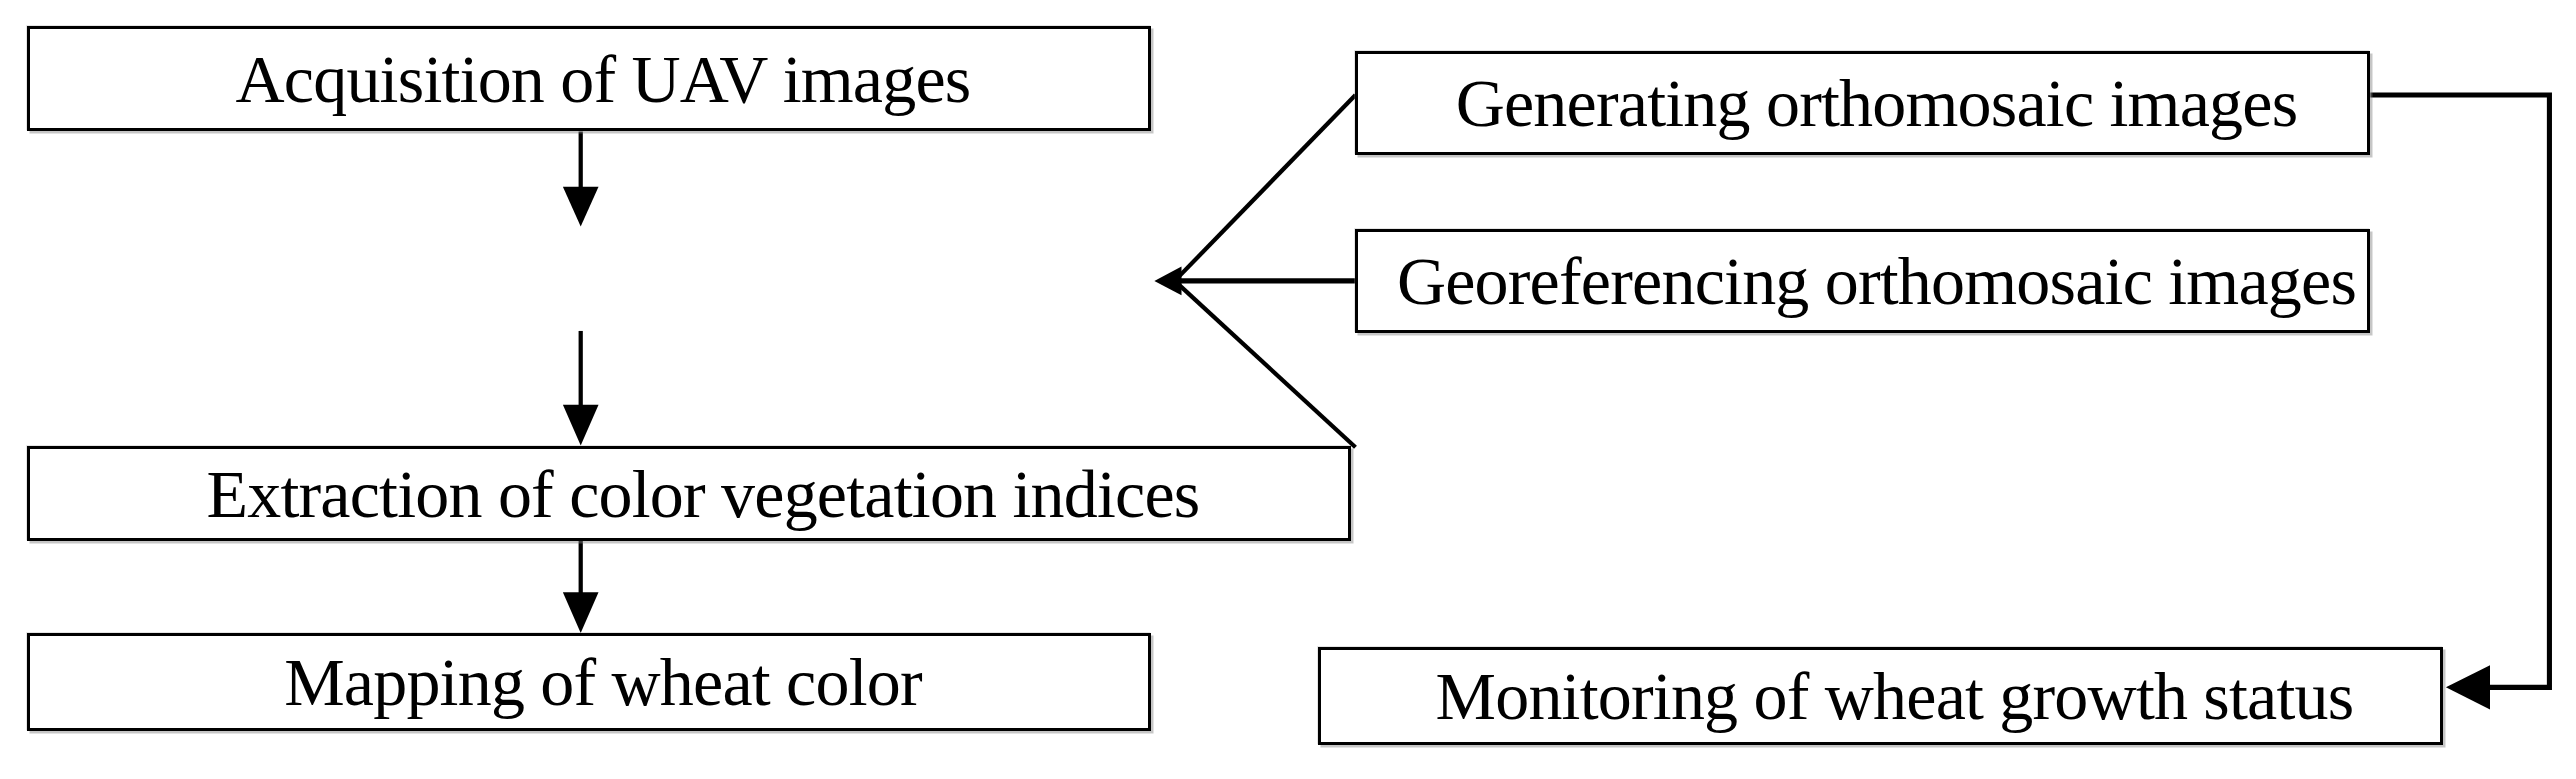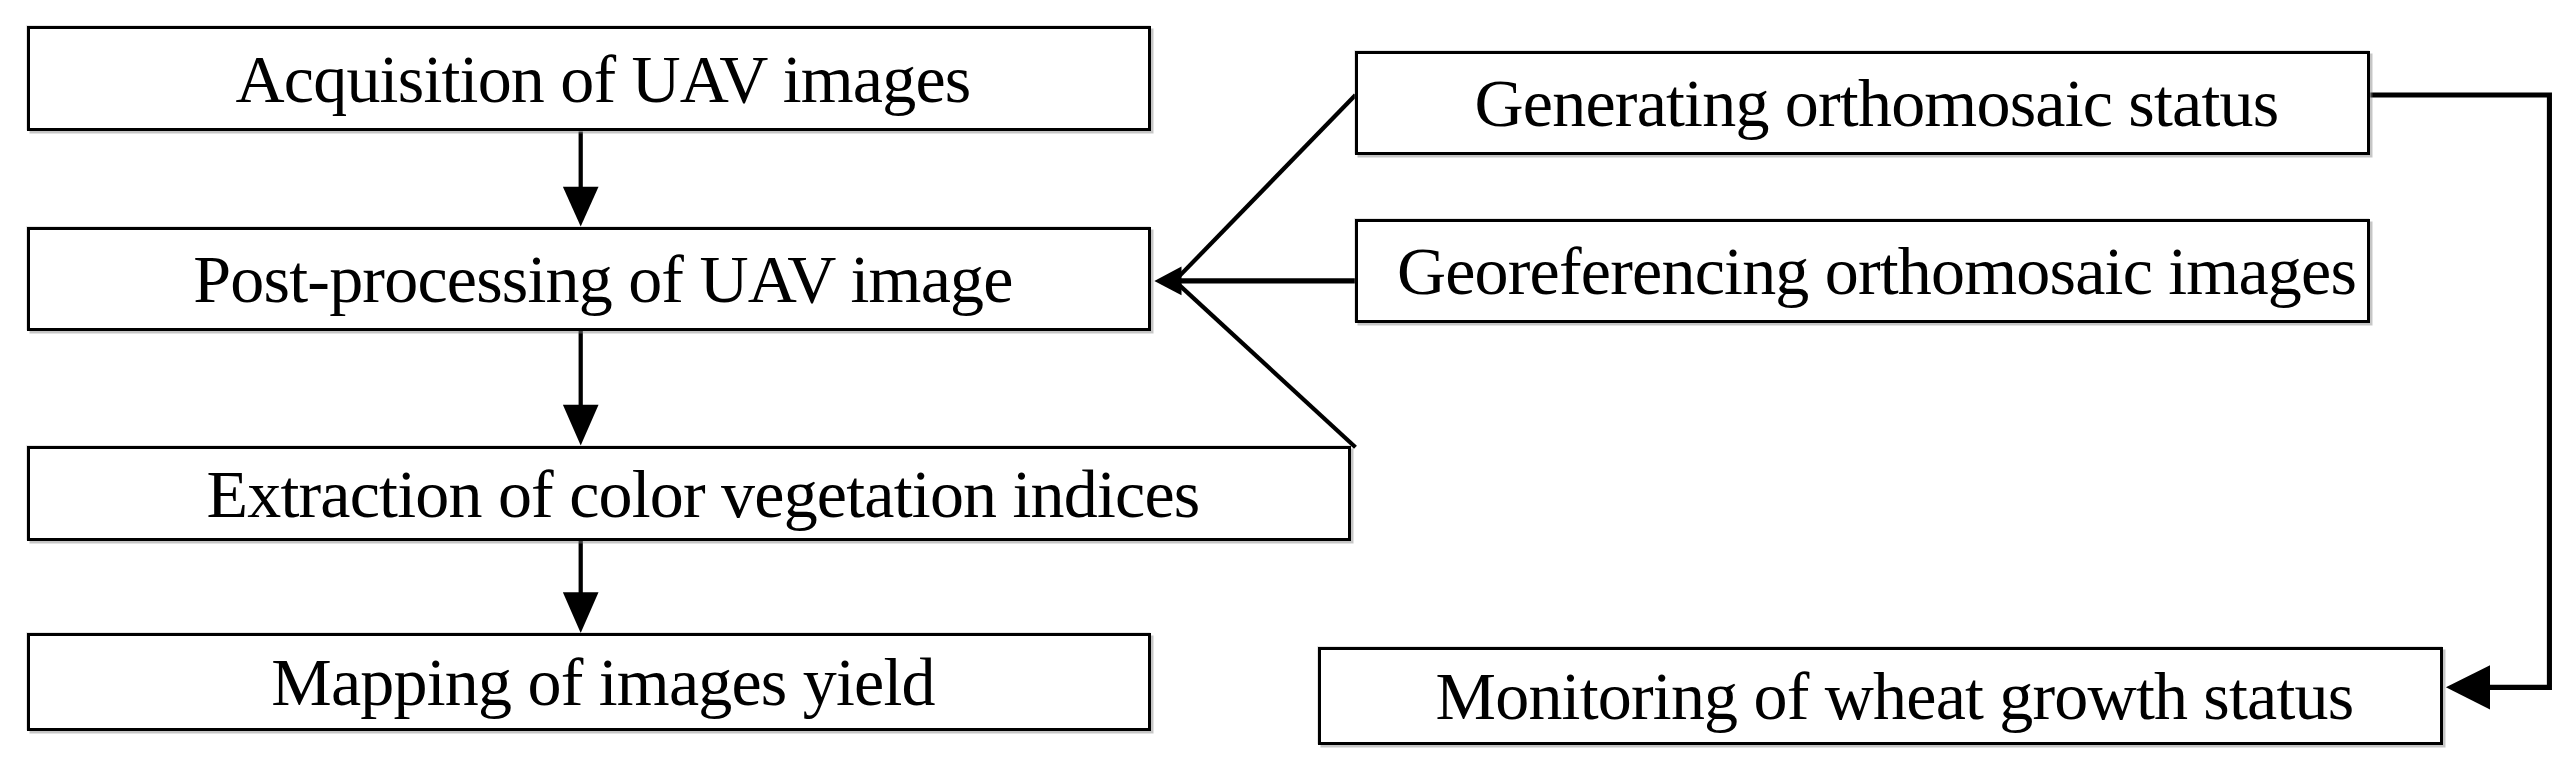--- a/index.html
+++ b/index.html
@@ -40,21 +40,21 @@
     letter-spacing: -0.8px;
     padding-left: 28px;
   }
   
   .box-acquisition     { left: 27px;   top: 26px;  width: 1124px; height: 105px; }
   .box-post-processing { left: 27px;   top: 227px; width: 1124px; height: 104px; }
   .box-extraction      { left: 27px;   top: 446px; width: 1324px; height: 95px; }
   .box-mapping         { left: 27px;   top: 633px; width: 1124px; height: 98px; }
   
   .box-generating      { left: 1355px; top: 51px;  width: 1015px; height: 104px; }
-  .box-georeferencing  { left: 1355px; top: 219px; width: 1015px; height: 104px; }
+  .box-georeferencing  { left: 1355px; top: 229px; width: 1015px; height: 104px; }
   .box-radiometric     { left: 1355px; top: 400px; width: 1015px; height: 96px; }
   .box-monitoring      { left: 1318px; top: 647px; width: 1125px; height: 98px; text-align: right; }
 
   .connector-stroke {
     stroke: #000000;
     fill: none;
   }
   .connector-fill {
     fill: #000000;
     stroke: none;
@@ -82,34 +82,31 @@
     <polygon class="connector-fill" points="1360,331 1392,314 1392,348"></polygon>
 
     <polyline class="connector-stroke" points="2793,112 3004,112 3004,810 2932,810" stroke-width="6"></polyline>
     <polygon class="connector-fill" points="2882,810 2934,784 2934,836"></polygon>
   </svg>
 
   <div class="flow-box box-acquisition">
     <span>Acquisition of UAV images</span>
   </div>
 
-  <div class="flow-box box-post-processing">
-    <span>Post-processing of UAV image</span>
-  </div>
 
   <div class="flow-box box-extraction">
     <span>Extraction of color vegetation indices</span>
   </div>
 
   <div class="flow-box box-mapping">
-    <span>Mapping of images yield</span>
+    <span>Mapping of wheat color</span>
   </div>
 
   <div class="flow-box box-generating">
-    <span>Generating orthomosaic status</span>
+    <span>Generating orthomosaic images</span>
   </div>
 
   <div class="flow-box box-georeferencing">
     <span>Georeferencing orthomosaic images</span>
   </div>
 
 
   <div class="flow-box box-monitoring">
     <span>Monitoring of wheat growth status</span>
   </div>

